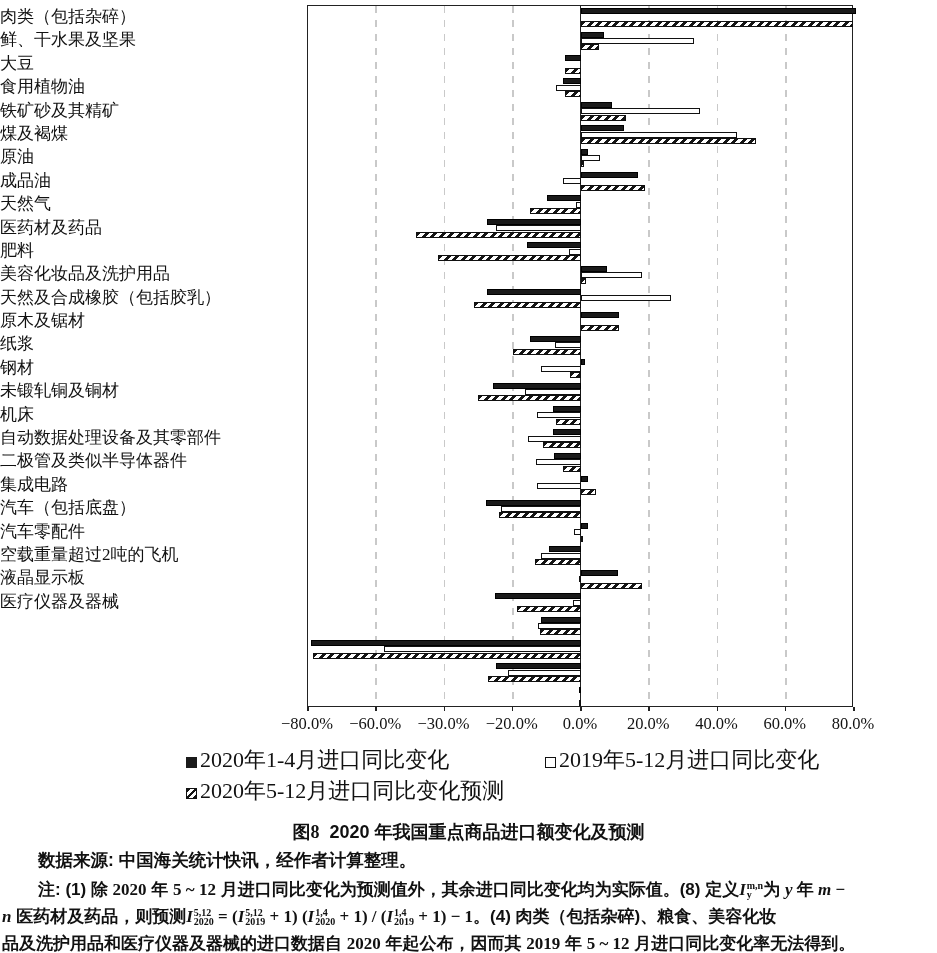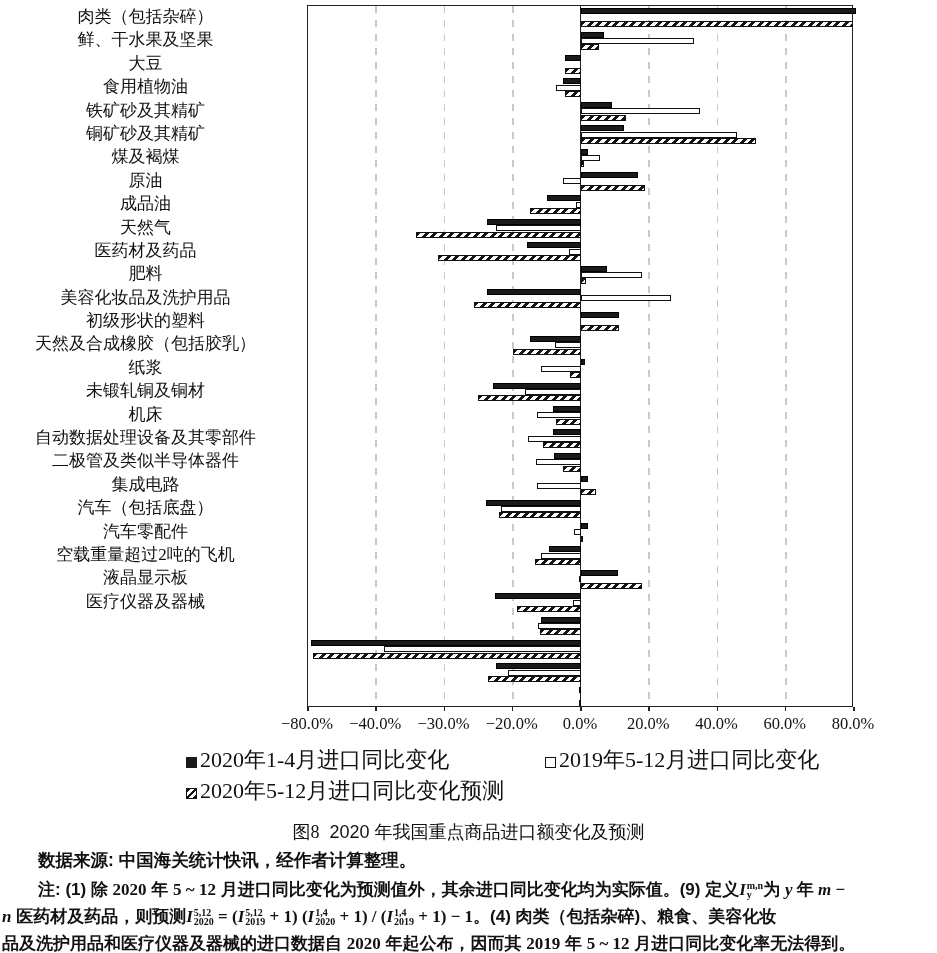--- a/index.html
+++ b/index.html
@@ -1,21 +1,21 @@
 <!DOCTYPE html>
 <html><head>
 <meta charset="utf-8">
 <style>
   html,body{margin:0;padding:0;background:#ffffff;}
   body{width:937px;height:953px;position:relative;font-family:"Liberation Serif","DejaVu Serif",serif;color:#111;}
   #figure{position:absolute;left:0;top:0;width:937px;height:953px;}
 
   
   #labels{position:absolute;left:0;top:5px;width:299px;}
-  .cat-label{height:23.4px;line-height:23.4px;text-align:center;padding-right:8px;font-size:17px;white-space:nowrap;}
+  .cat-label{height:23.4px;line-height:23.4px;text-align:left;padding-right:8px;font-size:17px;white-space:nowrap;}
 
   #plot{position:absolute;left:307px;top:5px;width:546px;height:702px;border:1.6px solid #222;box-sizing:border-box;background:#fff;}
   .gridline{position:absolute;top:0;bottom:0;width:1.6px;background-image:repeating-linear-gradient(to bottom,#c9c9c9 0 7px,transparent 7px 14px);}
   #zero-line{position:absolute;top:0;bottom:0;left:271.6px;width:1.6px;background:#222;}
   .bar-row{position:absolute;left:0;width:100%;height:23.4px;}
   .bar{position:absolute;height:6px;box-sizing:border-box;}
   .bar.s0{background:#1a1a1a;border:0.5px solid #000;}
   .bar.s1{background:#ffffff;border:1.5px solid #111;}
   .bar.s2{background:repeating-linear-gradient(135deg,#151515 0 2.8px,#ffffff 2.8px 6px);border:1px solid #111;}
   .bar.r0{top:2.2px;}
@@ -28,21 +28,21 @@
   .x-tick-label{position:absolute;transform:translateX(-50%);font-size:16.5px;white-space:nowrap;}
 
   
   .legend-item{position:absolute;height:24px;line-height:24px;font-size:22px;white-space:nowrap;}
   .marker{display:inline-block;width:11px;height:11px;margin-right:3px;vertical-align:-1px;box-sizing:border-box;}
   .marker.solid{background:#1a1a1a;}
   .marker.outline{background:#fff;border:1.8px solid #111;}
   .marker.hatch{background:repeating-linear-gradient(135deg,#151515 0 2.4px,#ffffff 2.4px 5px);border:1px solid #111;}
 
   
-  #caption{position:absolute;left:0;top:820px;width:937px;text-align:center;font-weight:normal;font-size:18px;font-family:"Liberation Sans","DejaVu Sans",sans-serif;}
+  #caption{position:absolute;left:0;top:820px;width:937px;text-align:center;font-weight:bold;font-size:18px;font-family:"Liberation Sans","DejaVu Sans",sans-serif;}
   #caption .cap-num{font-family:"Liberation Serif","DejaVu Serif",serif;}
   #source-line{position:absolute;left:2px;top:848px;width:933px;font-weight:bold;font-size:17.5px;font-family:"Liberation Sans","DejaVu Sans",sans-serif;}
   #source-line .indent,#notes .indent{display:inline-block;width:36px;}
   #notes{position:absolute;left:2px;top:876px;width:933px;font-weight:bold;font-size:17px;font-family:"Liberation Sans","DejaVu Sans",sans-serif;}
   .note-line{line-height:27px;white-space:nowrap;}
   .num{font-family:"Liberation Serif","DejaVu Serif",serif;font-weight:bold;}
   .var{font-family:"Liberation Serif","DejaVu Serif",serif;font-style:italic;font-weight:bold;}
   .formula{display:inline-flex;align-items:center;}
   .formula .ivar{font-family:"Liberation Serif","DejaVu Serif",serif;font-style:italic;font-weight:bold;font-size:17px;}
   .supsub{display:inline-flex;flex-direction:column;font-size:10px;line-height:9px;font-family:"Liberation Serif","DejaVu Serif",serif;font-weight:bold;vertical-align:middle;margin-left:1px;}
@@ -51,31 +51,31 @@
 <body>
 
 <div id="figure">
 
   <div id="labels">
       <div class="cat-label">肉类（包括杂碎）</div>
       <div class="cat-label">鲜、干水果及坚果</div>
       <div class="cat-label">大豆</div>
       <div class="cat-label">食用植物油</div>
       <div class="cat-label">铁矿砂及其精矿</div>
-      <div class="cat-label">铜矿砂及其精矿</div>
       <div class="cat-label">煤及褐煤</div>
       <div class="cat-label">原油</div>
       <div class="cat-label">成品油</div>
       <div class="cat-label">天然气</div>
       <div class="cat-label">医药材及药品</div>
       <div class="cat-label">肥料</div>
       <div class="cat-label">美容化妆品及洗护用品</div>
-      <div class="cat-label">初级形状的塑料</div>
       <div class="cat-label">天然及合成橡胶（包括胶乳）</div>
+      <div class="cat-label">原木及锯材</div>
       <div class="cat-label">纸浆</div>
+      <div class="cat-label">钢材</div>
       <div class="cat-label">未锻轧铜及铜材</div>
       <div class="cat-label">机床</div>
       <div class="cat-label">自动数据处理设备及其零部件</div>
       <div class="cat-label">二极管及类似半导体器件</div>
       <div class="cat-label">集成电路</div>
       <div class="cat-label">汽车（包括底盘）</div>
       <div class="cat-label">汽车零配件</div>
       <div class="cat-label">空载重量超过2吨的飞机</div>
       <div class="cat-label">液晶显示板</div>
       <div class="cat-label">医疗仪器及器械</div>
@@ -247,21 +247,21 @@
       <div class="tickmark" style="left: 136.5px;"></div>
       <div class="tickmark" style="left: 204.75px;"></div>
       <div class="tickmark" style="left: 273px;"></div>
       <div class="tickmark" style="left: 341.25px;"></div>
       <div class="tickmark" style="left: 409.5px;"></div>
       <div class="tickmark" style="left: 477.75px;"></div>
       <div class="tickmark" style="left: 546px;"></div>
     </div>
   <div id="x-axis-labels">
       <span class="x-tick-label" style="left: 0px;">−80.0%</span>
-      <span class="x-tick-label" style="left: 68.25px;">−40.0%</span>
+      <span class="x-tick-label" style="left: 68.25px;">−60.0%</span>
       <span class="x-tick-label" style="left: 136.5px;">−30.0%</span>
       <span class="x-tick-label" style="left: 204.75px;">−20.0%</span>
       <span class="x-tick-label" style="left: 273px;">0.0%</span>
       <span class="x-tick-label" style="left: 341.25px;">20.0%</span>
       <span class="x-tick-label" style="left: 409.5px;">40.0%</span>
       <span class="x-tick-label" style="left: 477.75px;">60.0%</span>
       <span class="x-tick-label" style="left: 546px;">80.0%</span>
     </div>
 
   <div class="legend-item" style="left:186px;top:748px;">
@@ -274,21 +274,21 @@
     <span class="marker hatch"></span><span>2020年5-12月进口同比变化预测</span>
   </div>
 
   <div id="caption">
     <span class="cap-num">图8</span>&nbsp;&nbsp;<span>2020 年我国重点商品进口额变化及预测</span>
   </div>
 
   <div id="source-line"><span class="indent"></span><span>数据来源: 中国海关统计快讯，经作者计算整理。</span></div>
 
   <div id="notes">
-      <div class="note-line"><span class="indent"></span><span>注: (1) 除 </span><span class="num">2020</span><span> 年 </span><span class="num">5 ~ 12</span><span> 月进口同比变化为预测值外，其余进口同比变化均为实际值。(9) 定义</span><span class="formula">
+      <div class="note-line"><span class="indent"></span><span>注: (1) 除 </span><span class="num">2020</span><span> 年 </span><span class="num">5 ~ 12</span><span> 月进口同比变化为预测值外，其余进口同比变化均为实际值。(8) 定义</span><span class="formula">
           <span class="ivar">I</span>
           <span class="supsub">
             <span>m,n</span>
             <span>y</span>
           </span>
         </span><span>为 </span><span class="var">y</span><span class="num"> 年 </span><span class="var">m</span><span class="num"> −</span></div>
       <div class="note-line"><span class="var">n</span><span> 医药材及药品，则预测</span><span class="formula">
           <span class="ivar">I</span>
           <span class="supsub">
             <span>5,12</span>

